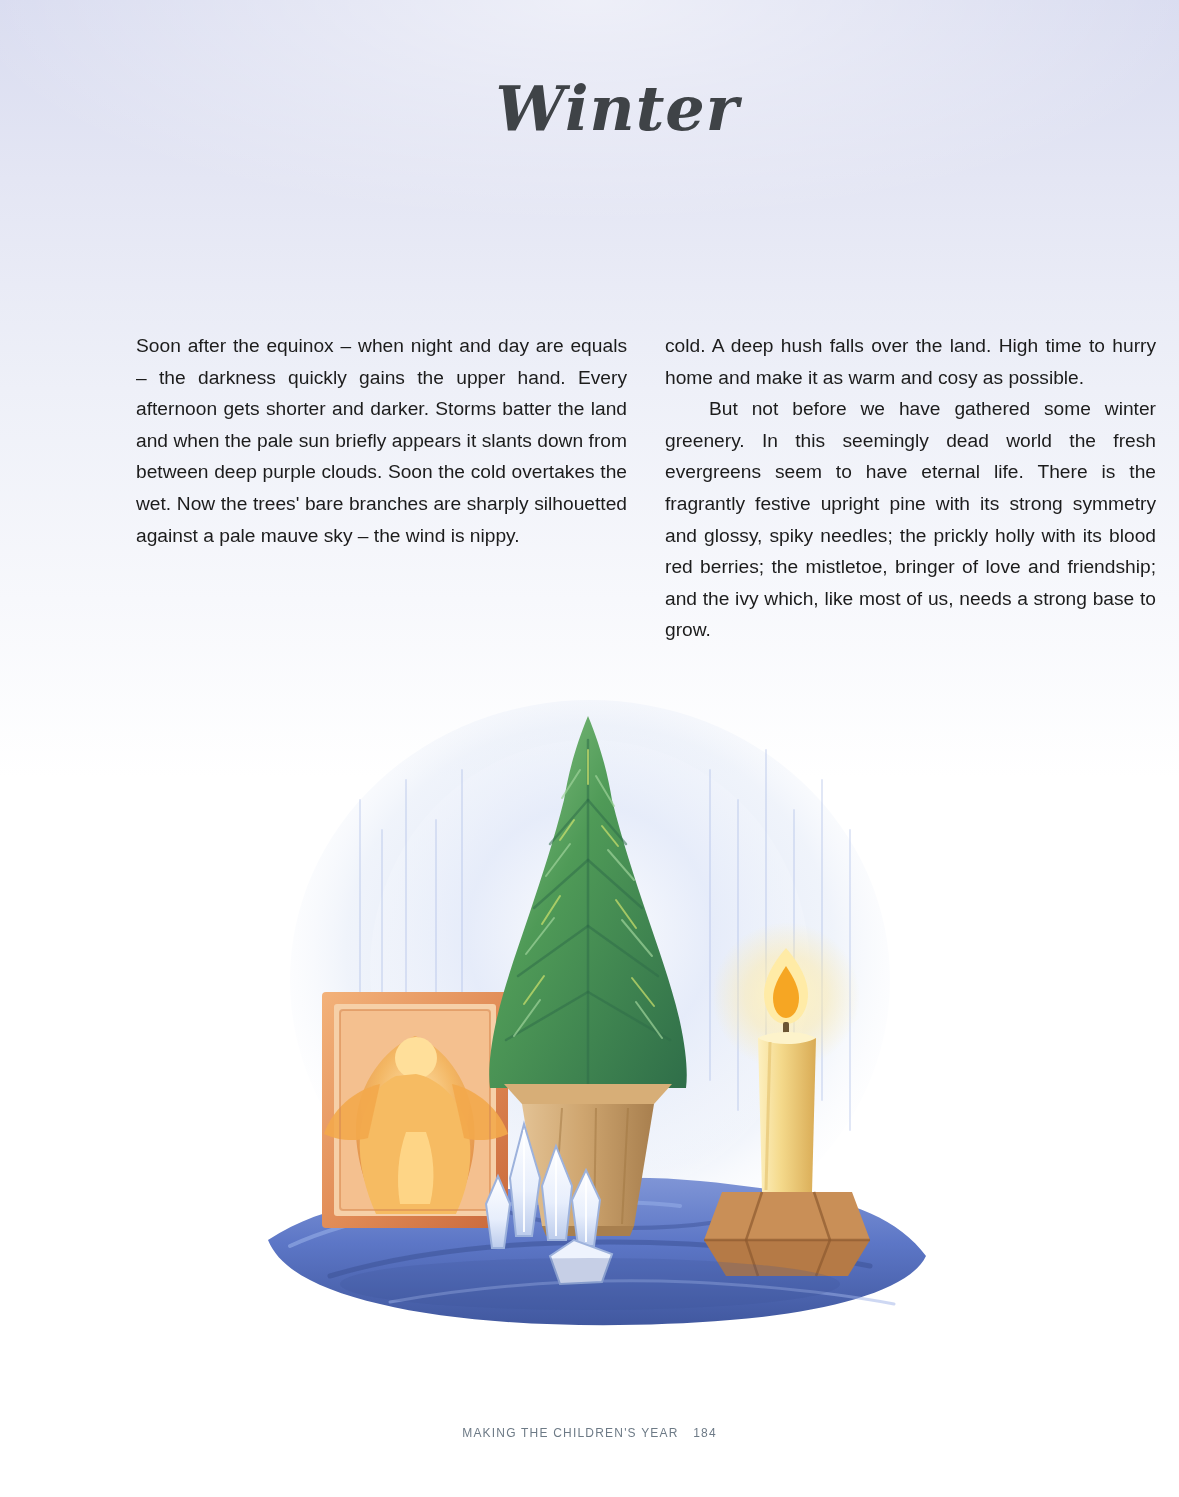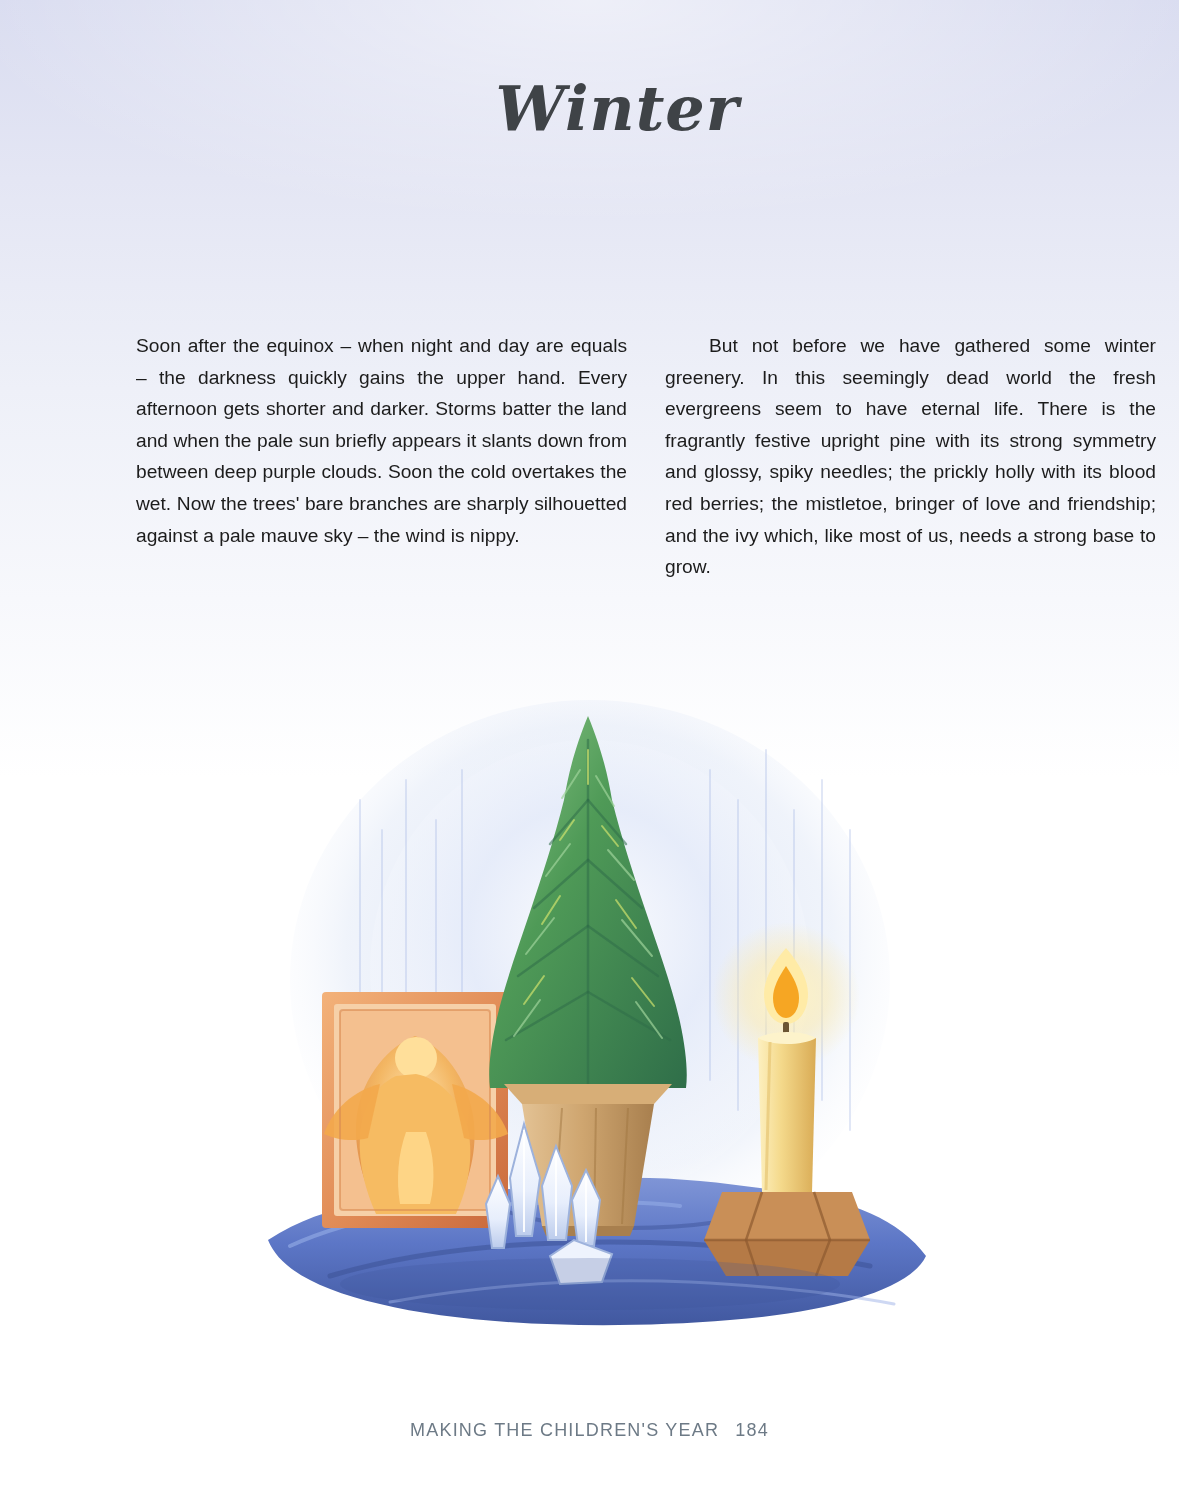--- a/index.html
+++ b/index.html
@@ -93,39 +93,40 @@
     position: absolute;
     left: 0;
     bottom: 56px;
     width: 1179px;
     text-align: center;
     z-index: 3;
   }
   .footer .f-inner {
     display: inline-block;
     font-family: "Liberation Sans", sans-serif;
-    font-size: 18px;
+    font-size: 12px;
     letter-spacing: 1.2px;
     color: #6d7a86;
   }
   .footer .f-title { text-transform: uppercase; }
   .footer .f-page { margin-left: 10px; color: #6d7a86; }
 </style>
 </head>
 <body>
 
 <div class="page">
 
   <div class="title">Winter</div>
 
   <div class="columns">
     <div class="col">
       <p>Soon after the equinox – when night and day are equals – the darkness quickly gains the upper hand. Every afternoon gets shorter and darker. Storms batter the land and when the pale sun briefly appears it slants down from between deep purple clouds. Soon the cold overtakes the wet. Now the trees' bare branches are sharply silhouetted against a pale mauve sky – the wind is nippy.</p>
     </div>
     <div class="col">
+      <p>cold. A deep hush falls over the land. High time to hurry home and make it as warm and cosy as possible.</p>
       <p class="indent">But not before we have gathered some winter greenery. In this seemingly dead world the fresh evergreens seem to have eternal life. There is the fragrantly festive upright pine with its strong symmetry and glossy, spiky needles; the prickly holly with its blood red berries; the mistletoe, bringer of love and friendship; and the ivy which, like most of us, needs a strong base to grow.</p>
     </div>
   </div>
 
   <div class="illustration">
     <svg viewBox="0 0 760 660" xmlns="http://www.w3.org/2000/svg" aria-hidden="true">
       <defs>
         <radialGradient id="bgGlow" cx="50%" cy="42%" r="62%">
           <stop offset="0%" stop-color="#ffffff" stop-opacity="0.95"></stop>
           <stop offset="45%" stop-color="#e6ecfa" stop-opacity="0.85"></stop>

